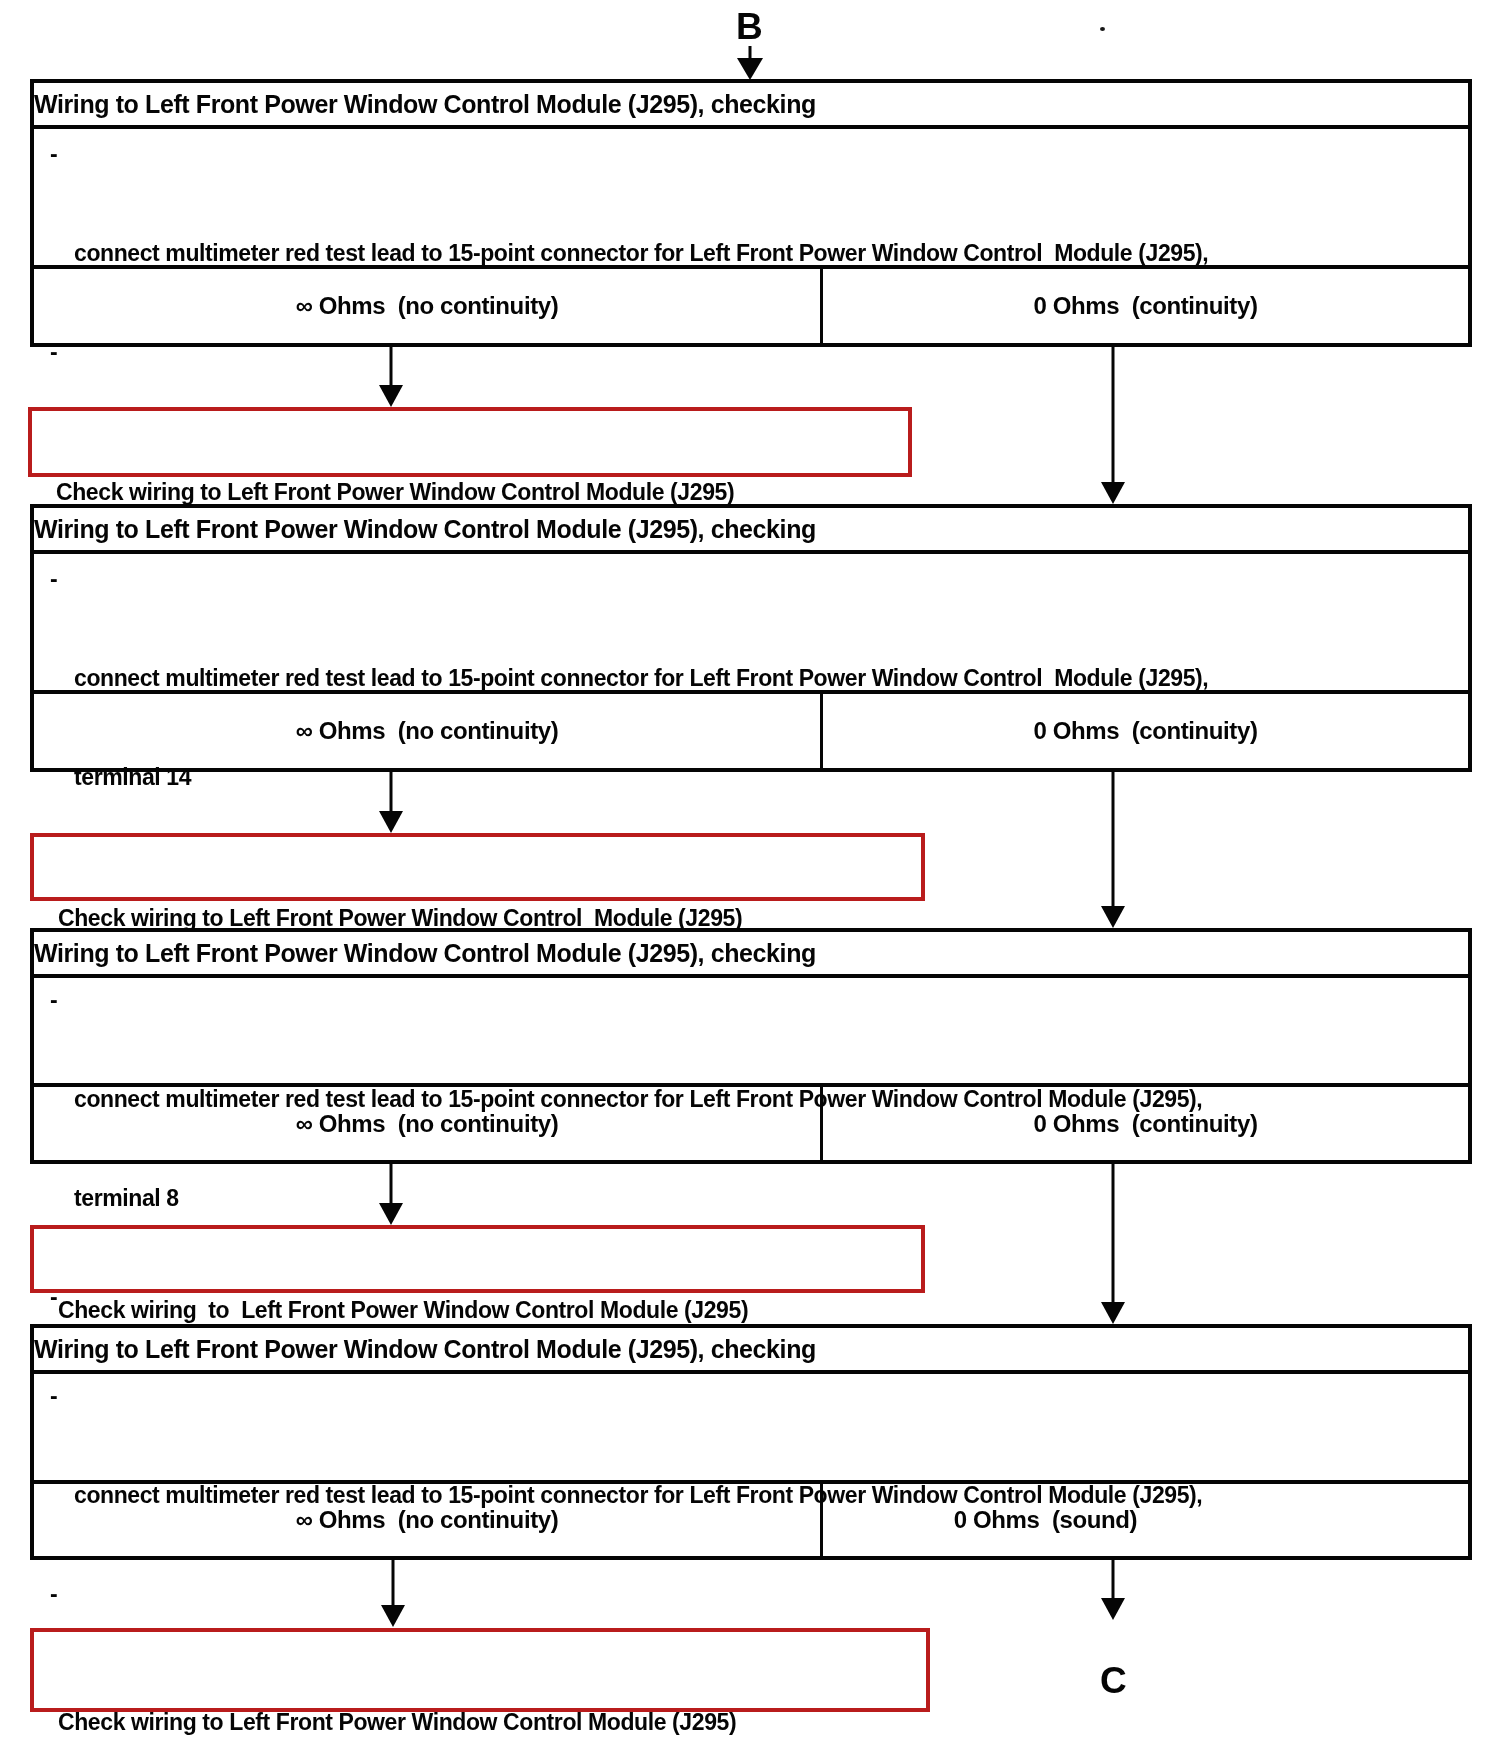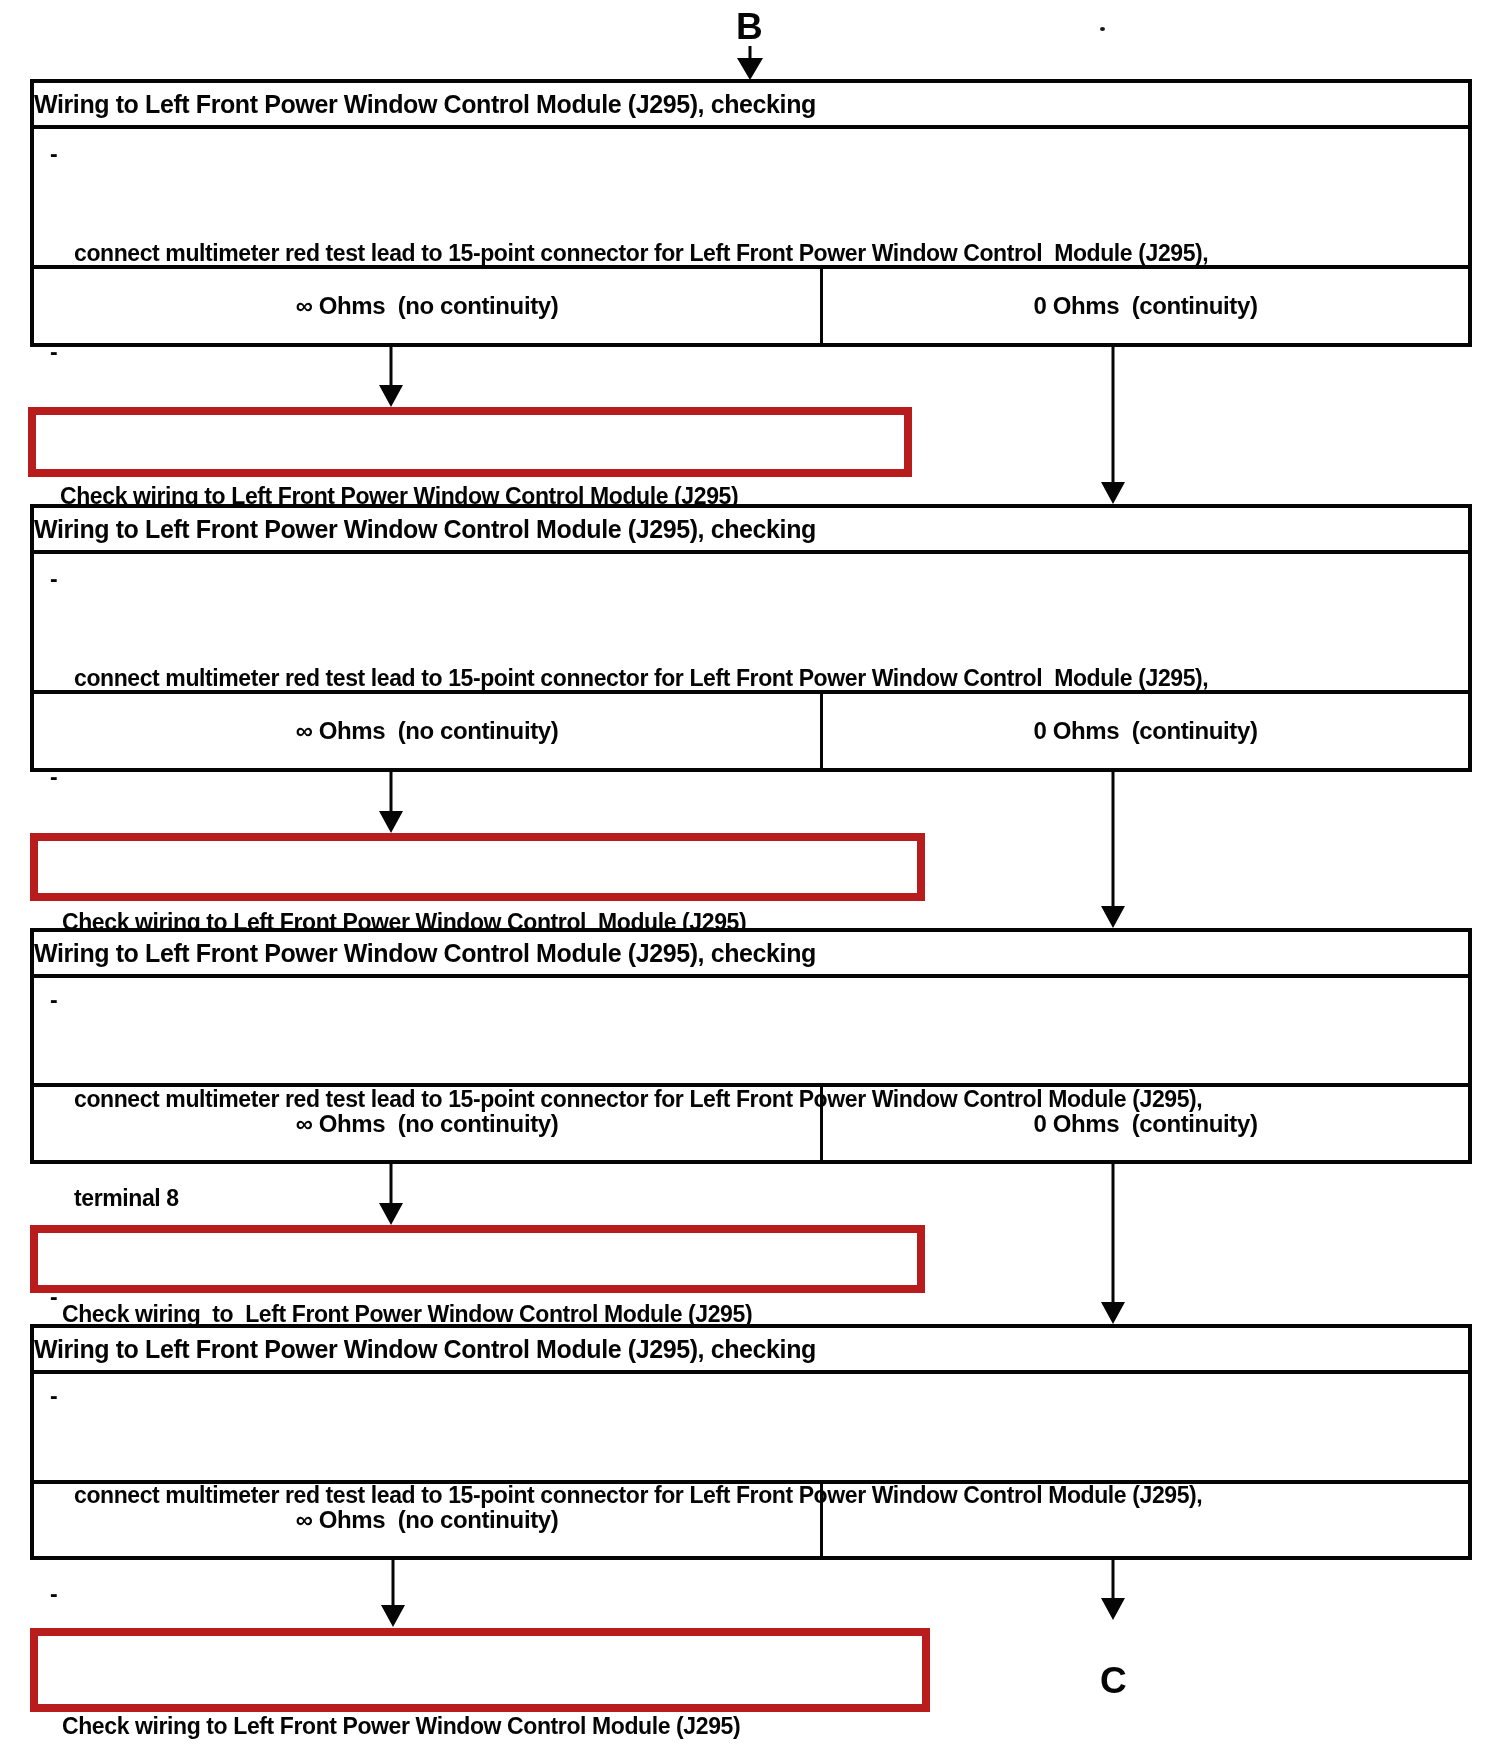--- a/index.html
+++ b/index.html
@@ -27,21 +27,21 @@
   .step .dash { position:absolute; left:16px; top:0; }
   .row-results { display:flex; }
   .cell {
     display:flex; align-items:center; justify-content:center;
     font-size:24px; white-space:pre;
   }
   .cell-left { flex:none; width:789px; border-right:3px solid #050505; }
   .cell-right { flex:1; }
   .cell-right.shift-left { padding-right:200px; }
   .action-box {
-    position:absolute; border:8px solid #b91c1c; background:#fff;
+    position:absolute; border:4px solid #b91c1c; background:#fff;
     font-size:23px; line-height:31px; padding:4px 2px 0 24px; white-space:pre-wrap;
   }
   .connector {
     position:absolute; font-size:37px; font-weight:700; letter-spacing:0;
   }
   .arrow-layer { position:absolute; left:0; top:0; pointer-events:none; }
   .arrow-layer line { stroke:#050505; stroke-width:3; }
   .arrow-layer polygon { fill:#050505; }
   .speck { position:absolute; background:#171717; border-radius:50%; }
 </style>
@@ -80,20 +80,21 @@
     <div>Check wiring to Left Front Power Window Control Module (J295)</div>
     <div>for open circuit  according to wiring diagram, repair as  necessary.</div>
   </div>
 
   <div class="block" style="top:504px; height:268px;">
     <div class="row-header" style="height:46px;">Wiring to Left Front Power Window Control Module (J295), checking</div>
     <div class="row-body" style="height:140px;">
       <div class="step">
         <span class="dash">-</span>
         <div>connect multimeter red test lead to 15-point connector for Left Front Power Window Control  Module (J295),</div>
+        <div>terminal 14</div>
       </div>
       <div class="step">
         <span class="dash">-</span>
         <div>connect multimeter black test lead to 32-point connector, terminal 24 (T32/24)</div>
       </div>
     </div>
     <div class="row-results" style="height:74px;">
       <div class="cell cell-left">∞ Ohms  (no continuity)</div>
       <div class="cell cell-right">0 Ohms  (continuity)</div>
     </div>
@@ -135,20 +136,21 @@
         <span class="dash">-</span>
         <div>connect multimeter red test lead to 15-point connector for Left Front Power Window Control Module (J295),</div>
       </div>
       <div class="step">
         <span class="dash">-</span>
         
       </div>
     </div>
     <div class="row-results" style="height:72px;">
       <div class="cell cell-left">∞ Ohms  (no continuity)</div>
+      <div class="cell cell-right shift-left">0 Ohms  (sound)</div>
     </div>
   </div>
 
   <div class="action-box" style="left:30px; top:1628px; width:900px; height:84px; padding-top:8px; line-height:33px;">
     <div>Check wiring to Left Front Power Window Control Module (J295)</div>
     
   </div>
 
   <svg class="arrow-layer" width="1504" height="1746" viewBox="0 0 1504 1746">
     <g>

